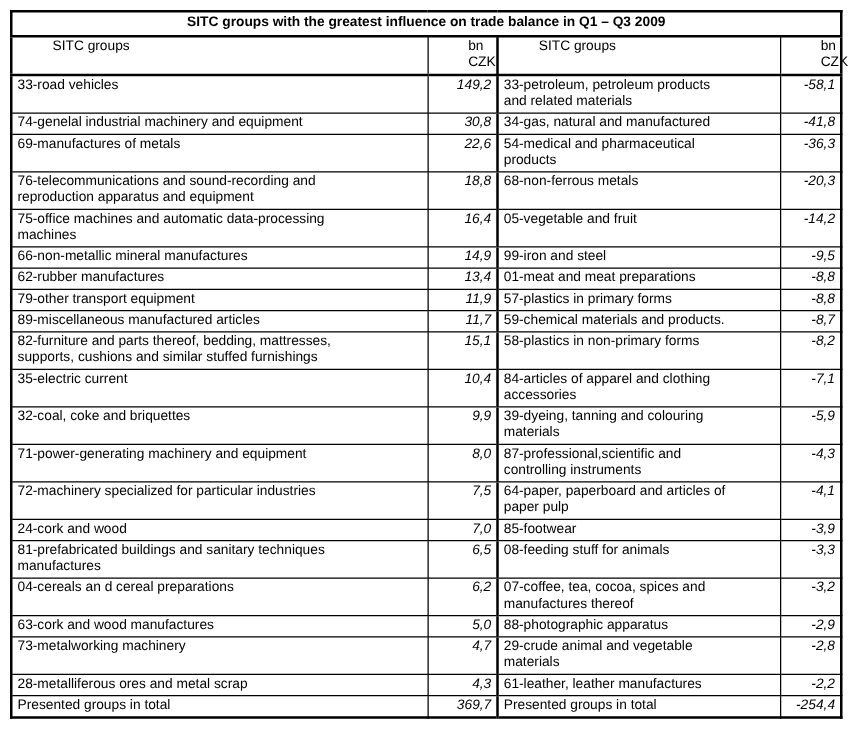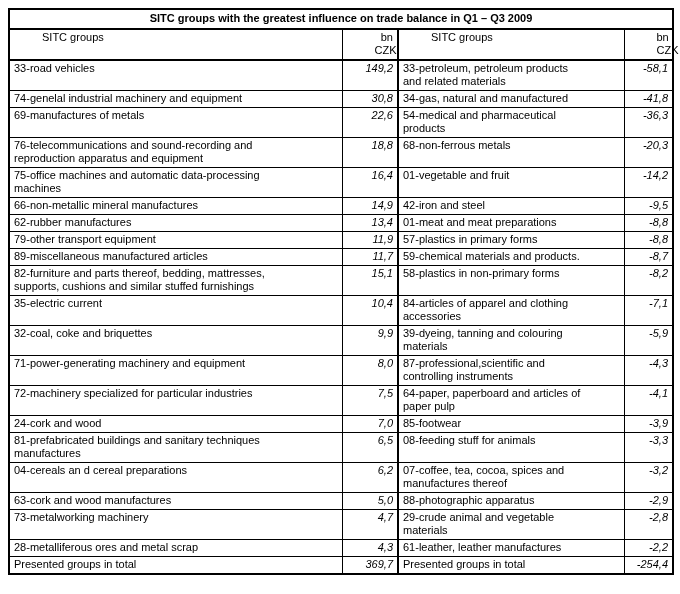--- a/index.html
+++ b/index.html
@@ -37,21 +37,21 @@
     padding-bottom: 3px;
   }
   .section-row td {
     text-align: center;
     border-bottom: 2px solid #000000;
   }
   .header-row td { border-bottom: 2px solid #000000; padding-left: 32px; }
   .divider-right { border-right: 2px solid #000000; }
   .group-cell { white-space: pre-line; }
   .value-cell { text-align: right; white-space: nowrap; font-style: italic; }
-  .value-header { text-align: right; white-space: pre-line; }
+  .value-header { text-align: left; white-space: pre-line; }
 </style>
 </head>
 <body>
 
 <table class="sitc">
   <colgroup>
     <col class="c-lgroup">
       <col class="c-lval">
       <col class="c-rgroup">
       <col class="c-rval">
@@ -97,28 +97,28 @@
 reproduction apparatus and equipment</td>
     <td class="value-cell divider-right">18,8</td>
     <td class="group-cell">68-non-ferrous metals</td>
     <td class="value-cell">-20,3</td>
   </tr>
 
   <tr>
     <td class="group-cell">75-office machines and automatic data-processing
 machines</td>
     <td class="value-cell divider-right">16,4</td>
-    <td class="group-cell">01-vegetable and fruit</td>
+    <td class="group-cell">05-vegetable and fruit</td>
     <td class="value-cell">-14,2</td>
   </tr>
 
   <tr>
     <td class="group-cell">66-non-metallic mineral manufactures</td>
     <td class="value-cell divider-right">14,9</td>
-    <td class="group-cell">42-iron and steel</td>
+    <td class="group-cell">99-iron and steel</td>
     <td class="value-cell">-9,5</td>
   </tr>
 
   <tr>
     <td class="group-cell">62-rubber manufactures</td>
     <td class="value-cell divider-right">13,4</td>
     <td class="group-cell">01-meat and meat preparations</td>
     <td class="value-cell">-8,8</td>
   </tr>
 

